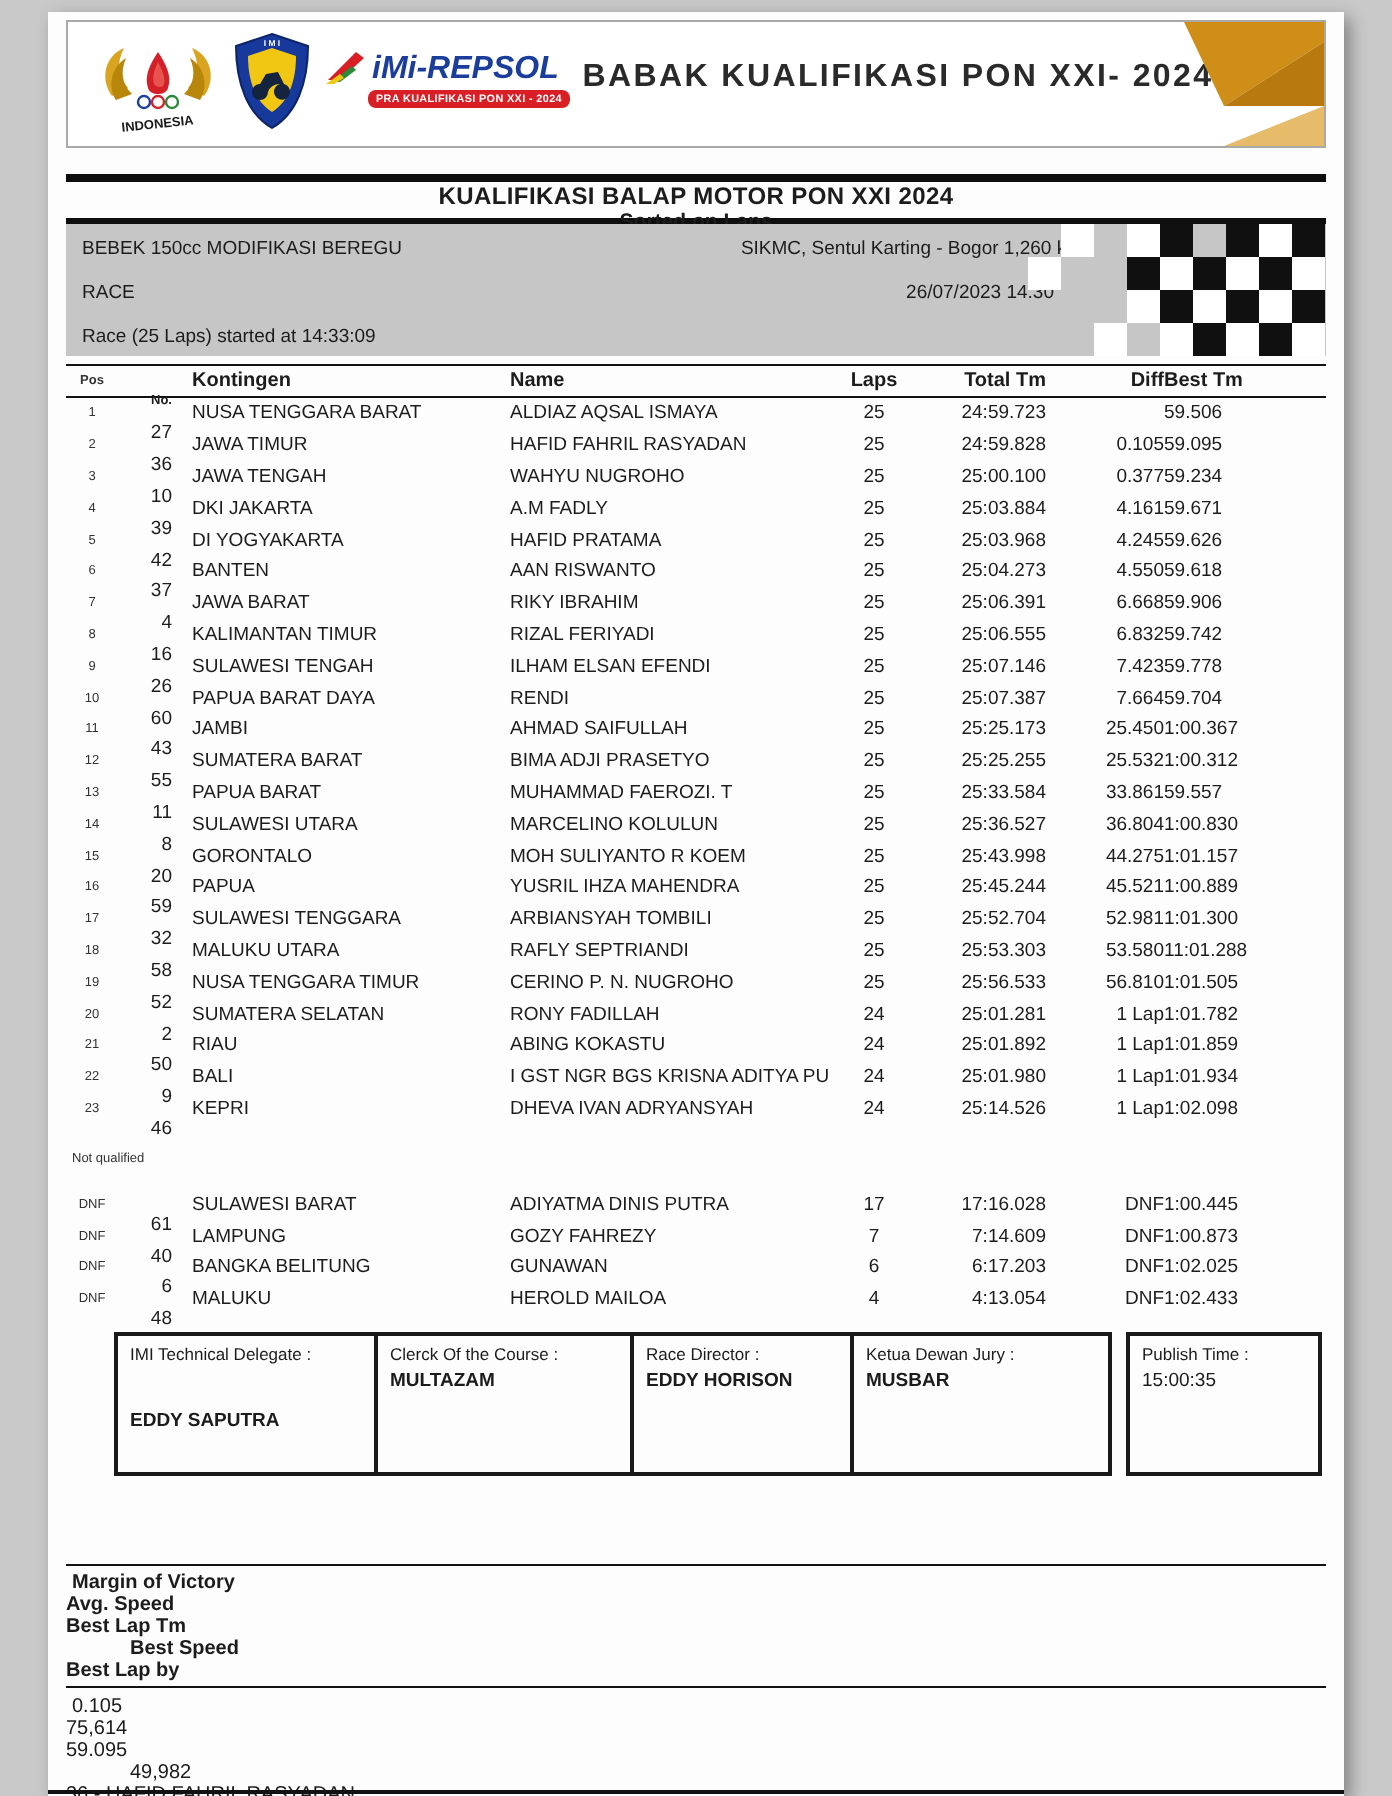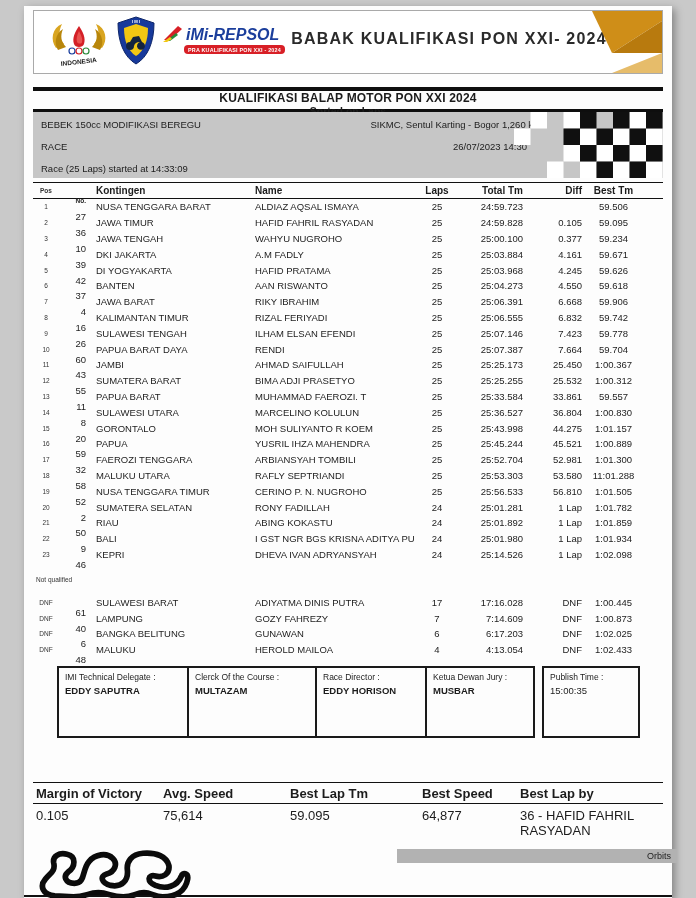--- a/index.html
+++ b/index.html
@@ -73,43 +73,43 @@
   .cell { white-space:nowrap; overflow:visible; }
   .c-pos  { width:26px; text-align:center; font-size:6.5px; color:#333; }
   .thead .c-pos { font-weight:bold; }
   .c-no   { width:29px; text-align:right; padding-right:2px;margin-top:20px; }
   .thead .c-no { font-size:6.5px; }
   .c-kontingen { width:167px; padding-left:8px; text-align:left; }
   .c-name { width:158px; text-align:left; }
   .c-laps { width:48px; text-align:center; }
   .c-total{ width:62px; text-align:right; }
   .c-diff { width:59px; text-align:right; }
-  .c-best { width:63px; text-align:center; }
+  .c-best { width:63px; text-align:left; }
   .notq-label { margin-top:14px; font-size:6.5px; color:#333; padding-left:3px; height:10px; }
   .dnf-rows { margin-top:8px; }
   .dnf-rows .c-pos { font-size:6.5px; }
 
   
   .officials { margin-top:8px; margin-left:24px; display:flex; }
   .off-box {
     border:2px solid #1a1a1a; height:72px; padding:4px 6px;
     display:flex; flex-direction:column;
   }
-  .off-box:nth-child(1){ width:132px; }
+  .off-box:nth-child(1){ width:132px;gap:20px; }
   .off-box:nth-child(2){ width:130px; margin-left:-2px; }
   .off-box:nth-child(3){ width:112px; margin-left:-2px; }
-  .off-box:nth-child(4){ width:110px; margin-left:-2px; }
+  .off-box:nth-child(4){ width:131px; margin-left:-2px; }
   .off-box:nth-child(5){ width:98px; margin-left:7px; }
   .c-label { font-size:8.5px; }
   .c-offname { font-size:9.5px; font-weight:bold; margin-top:3px; }
   .off-box:nth-child(5) .c-offname { font-weight:400; }
 
   
   .stats { margin-top:44px; border-top:1.5px solid #111; }
-  .stats-row { display:flex; font-size:13px; }
+  .stats-row { display:flex; font-size:10px;flex-direction:column; }
   .stats-head { font-weight:bold; padding:3px 0 2px; border-bottom:1.5px solid #111; }
   .stats-vals { padding:4px 0 3px; }
   .s-c1 { width:130px; padding-left:3px; }
   .s-c2 { width:127px; }
   .s-c3 { width:100px; }
   .s-c4 { width:130px;padding-left:32px; }
   .s-c5 { flex:1; }
 
   
   .footer { position:relative; height:100px; }
@@ -402,21 +402,21 @@
           <div class="cell c-kontingen">PAPUA</div>
           <div class="cell c-name">YUSRIL IHZA MAHENDRA</div>
           <div class="cell c-laps">25</div>
           <div class="cell c-total">25:45.244</div>
           <div class="cell c-diff">45.521</div>
           <div class="cell c-best">1:00.889</div>
         </div>
         <div class="trow">
           <div class="cell c-pos">17</div>
           <div class="cell c-no">32</div>
-          <div class="cell c-kontingen">FAEROZI TENGGARA</div>
+          <div class="cell c-kontingen">SULAWESI TENGGARA</div>
           <div class="cell c-name">ARBIANSYAH TOMBILI</div>
           <div class="cell c-laps">25</div>
           <div class="cell c-total">25:52.704</div>
           <div class="cell c-diff">52.981</div>
           <div class="cell c-best">1:01.300</div>
         </div>
         <div class="trow">
           <div class="cell c-pos">18</div>
           <div class="cell c-no">58</div>
           <div class="cell c-kontingen">MALUKU UTARA</div>
@@ -550,21 +550,21 @@
         <div class="s-c1">Margin of Victory</div>
         <div class="s-c2">Avg. Speed</div>
         <div class="s-c3">Best Lap Tm</div>
         <div class="s-c4">Best Speed</div>
         <div class="s-c5">Best Lap by</div>
       </div>
       <div class="stats-row stats-vals">
         <div class="s-c1">0.105</div>
         <div class="s-c2">75,614</div>
         <div class="s-c3">59.095</div>
-        <div class="s-c4">64,877</div>
+        <div class="s-c4">49,982</div>
         <div class="s-c5">36 - HAFID FAHRIL RASYADAN</div>
       </div>
     </div>
 
     <div class="footer">
       <svg class="track-svg" width="168" height="54" viewBox="0 0 160 52">
         <path fill="none" stroke="#0b0b0b" stroke-width="5.5" stroke-linejoin="round" stroke-linecap="round" d="M20,47 C9,46 5,38 11,31 C16,25 21,23 19,15 C18,9 24,5 32,7 C41,9 40,19 33,24 C28,28 30,35 39,35 C50,35 46,22 53,14 C59,7 70,5 76,11 C81,16 78,24 70,26 C63,28 65,35 74,37 C85,39 91,32 90,22 C89,14 94,7 105,6 C118,5 128,9 130,18 C131,26 124,30 117,28 C110,26 108,33 117,37 C127,41 138,38 142,28 C143,24 149,25 148,31 C146,42 137,48 124,48 C116,48 113,44 106,44 C98,44 96,48 86,48 C74,48 72,44 62,44 C52,44 50,48 38,48 Z"></path>
       </svg>
       <div class="track-caption">Sentul Int'l Karting &amp; Motorcycle Circuit, 1260 mtr</div>
       <div class="printed">Printed: 26/07/2023 15:00:32</div>

